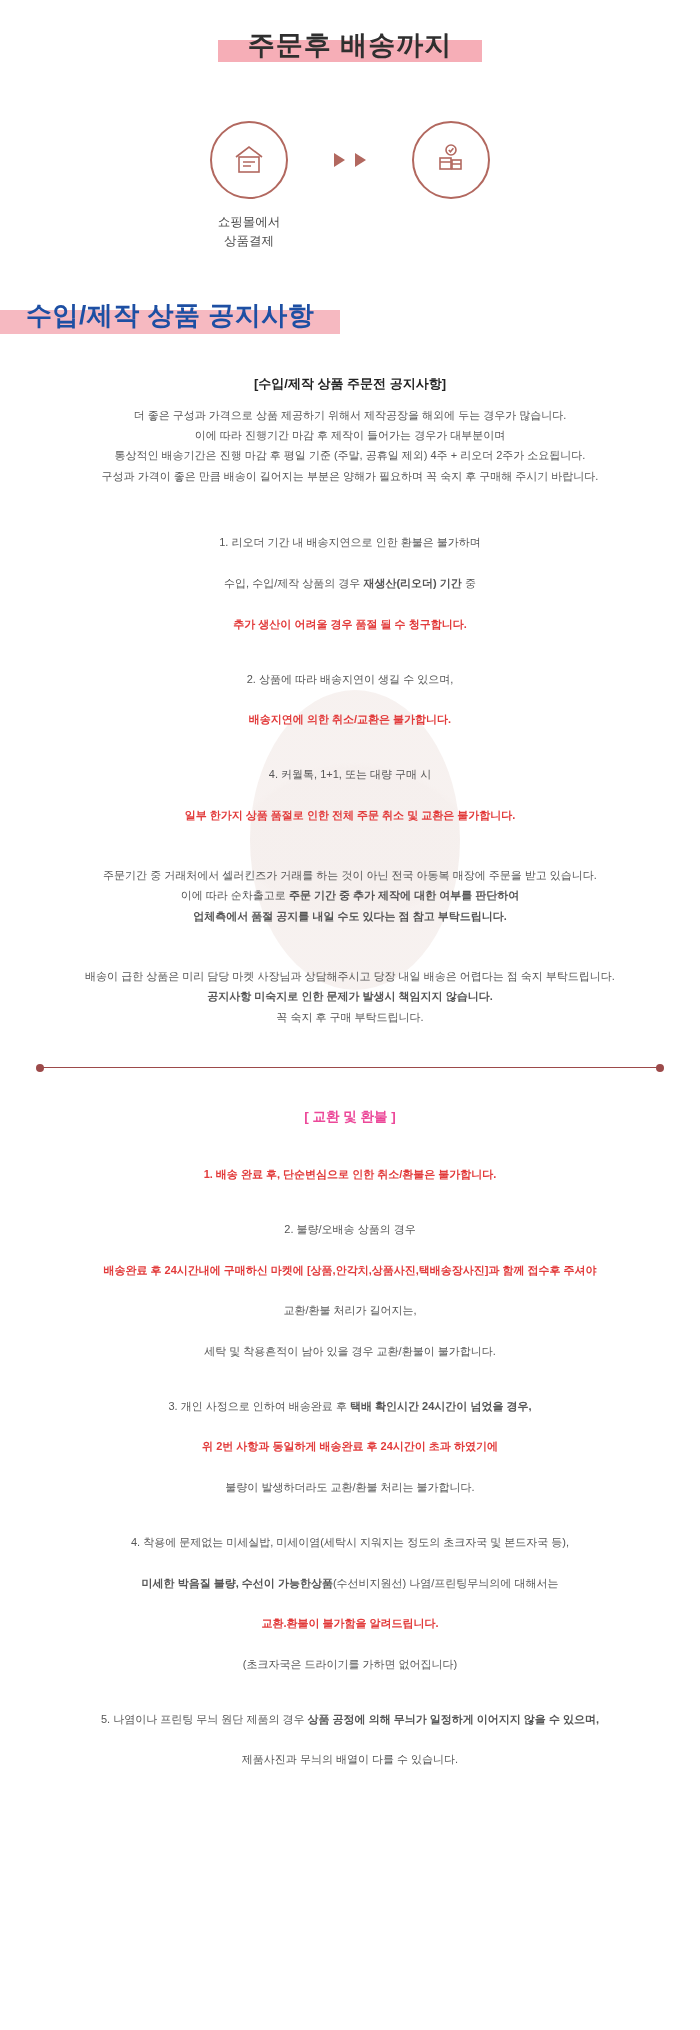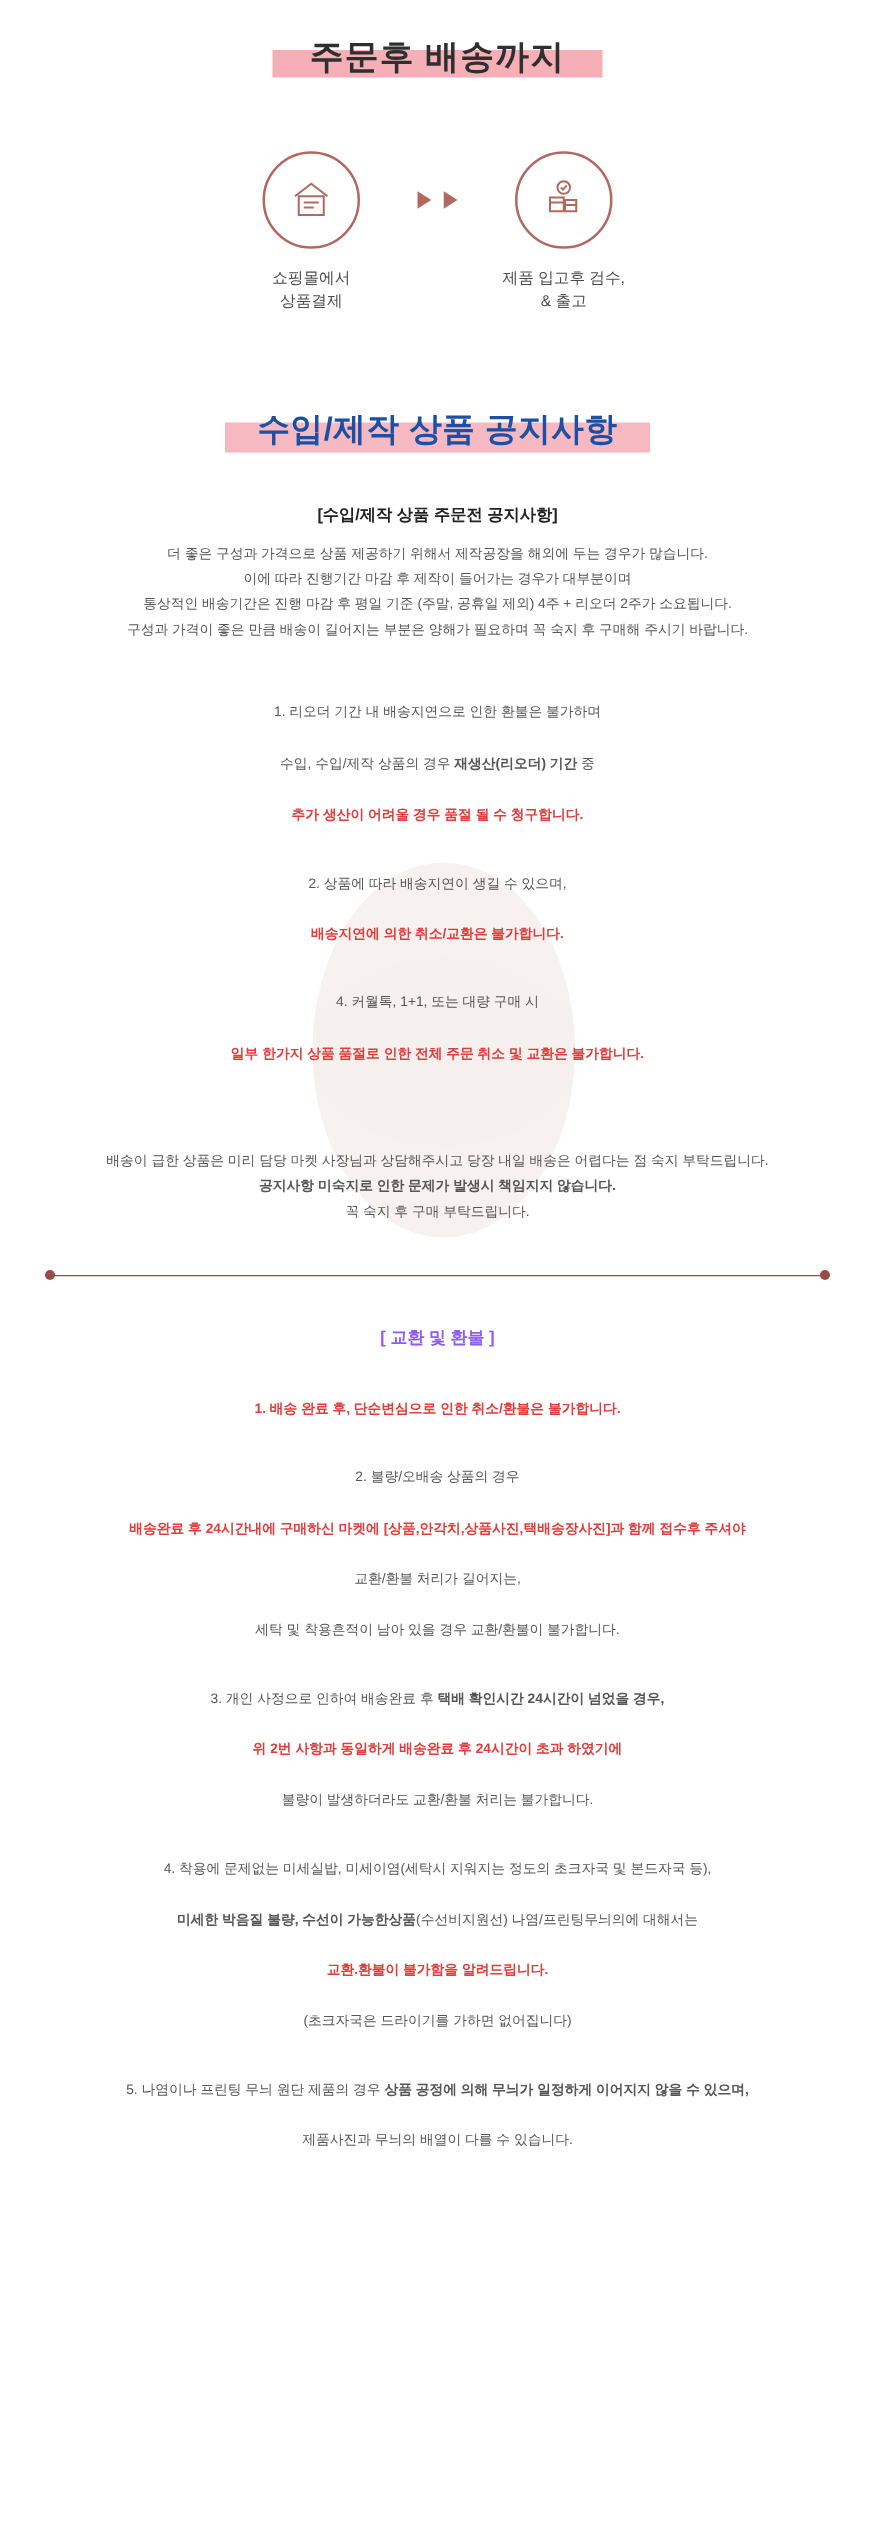--- a/index.html
+++ b/index.html
@@ -99,22 +99,21 @@
     margin-top: 32px;
     width: 0;
     height: 0;
     border-left: 11px solid #b2685f;
     border-top: 7px solid transparent;
     border-bottom: 7px solid transparent;
   }
 
   
   .section-title-wrap {
-    text-align: center;
-    margin-top: 72px;
+    margin-top: 44px;
   }
   .section-title {
     display: inline-block;
     position: relative;
     padding: 2px 26px 8px 26px;
   }
   .section-title .hl {
     position: absolute;
     left: 0;
     right: 0;
@@ -168,21 +167,21 @@
     height: 8px;
     border-radius: 50%;
     background: #9c4a4a;
   }
   .divider::before { left: -4px; }
   .divider::after { right: -4px; }
 
   .sub-heading {
     font-size: 13.5px;
     font-weight: bold;
-    color: #8b5cf6;
+    color: #ec4899;
     margin-bottom: 18px;
     margin-top: 6px;
   }
   .spacer-lg { height: 26px; }
   .spacer-sm { height: 12px; }
 </style>
 </head>
 <body>
 
 <div class="page">
@@ -223,22 +222,20 @@
           <span>
             <svg width="40" height="40" viewBox="0 0 40 40" fill="none" stroke="#b2685f" stroke-width="1.6">
               <rect x="9" y="18" width="11" height="11"></rect>
               <rect x="21" y="20" width="9" height="9"></rect>
               <path d="M9 22 h11 M21 24 h9"></path>
               <circle cx="20" cy="10" r="5"></circle>
               <path d="M17.8 10 l1.6 1.7 l3-3.4"></path>
             </svg>
           </span>
         </div>
-        <div class="step-label">제품 입고후 검수,
-&amp; 출고</div>
       </div>
 
     </div>
 
     <div class="section-title-wrap">
       <div class="section-title">
         <span class="hl"></span>
         <span class="txt">수입/제작 상품 공지사항</span>
       </div>
     </div>
@@ -261,20 +258,21 @@
       </p>
 
 
       <p class="para">
         <span>4. 커월톡, 1+1, 또는 대량 구매 시</span><br>
         <span class="red"><b>일부 한가지 상품 품절로 인한 전체 주문 취소 및 교환은 불가합니다.</b></span>
       </p>
 
       <div class="spacer-lg"></div>
 
+      <p class="para">주문기간 중 거래처에서 셀러킨즈가 거래를 하는 것이 아닌 전국 아동복 매장에 주문을 받고 있습니다.<br>이에 따라 순차출고로 <b>주문 기간 중 추가 제작에 대한 여부를 판단하여</b><br><b>업체측에서 품절 공지를 내일 수도 있다는 점 참고 부탁드립니다.</b></p>
 
       <div class="spacer-lg"></div>
 
       <p class="para">배송이 급한 상품은 미리 담당 마켓 사장님과 상담해주시고 당장 내일 배송은 어렵다는 점 숙지 부탁드립니다.<br><b>공지사항 미숙지로 인한 문제가 발생시 책임지지 않습니다.</b><br>꼭 숙지 후 구매 부탁드립니다.</p>
     </div>
 
     <div class="divider"></div>
 
     <div class="block">
       <div class="sub-heading">[ 교환 및 환불 ]</div>

